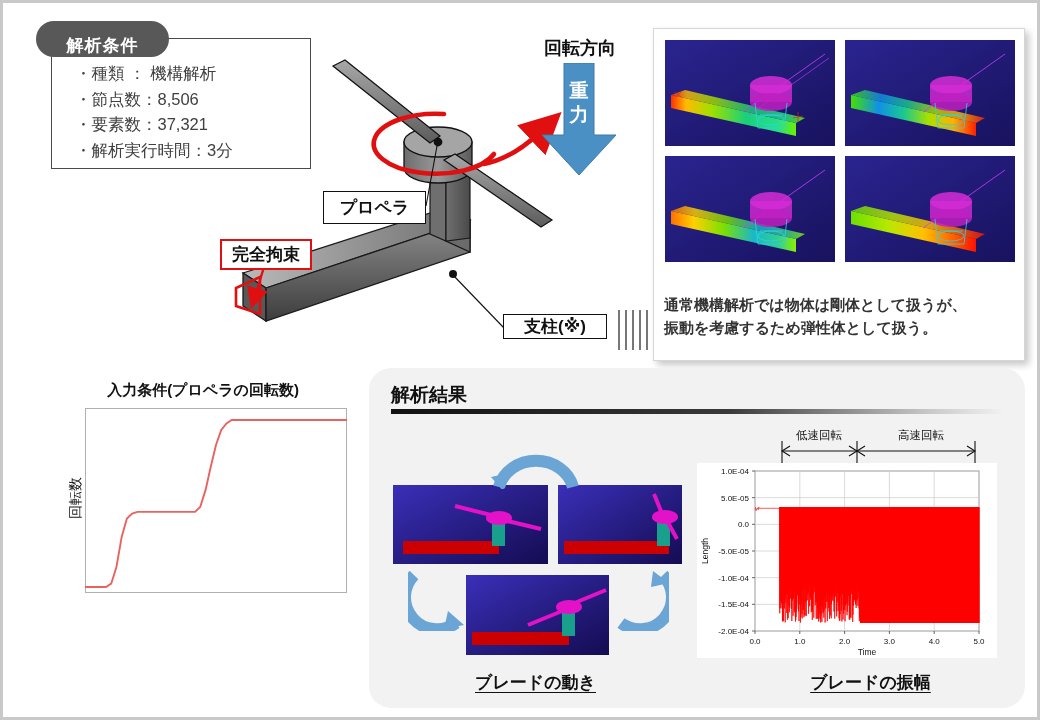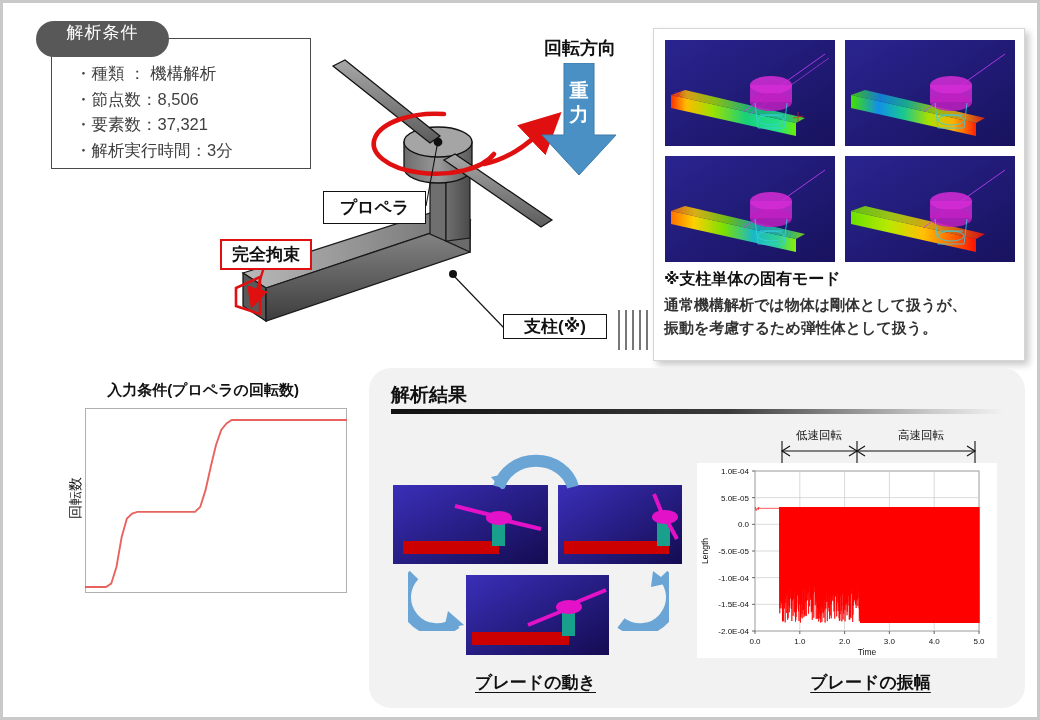--- a/index.html
+++ b/index.html
@@ -22,22 +22,23 @@
 
   
   #cond-box{
     left:48px;top:35px;width:260px;height:131px;
     border:1.5px solid #4a4a4a;background:#fff;box-sizing:border-box;
   }
   #cond-pill{
     left:33px;top:18px;width:133px;height:36px;
     background:#585858;border-radius:18px;
     color:#fff;font-size:17px;letter-spacing:1px;
-    display:flex;align-items:flex-start;justify-content:center;
+    display:flex;align-items:flex-end;justify-content:center;
     z-index:4;
+    font-weight:bold;
   }
   #cond-list{
     left:72px;top:58px;width:250px;
     font-size:16.5px;color:#404040;line-height:25.5px;z-index:3;
   }
   #cond-list div{white-space:nowrap;}
 
   
   #model{left:205px;top:35px;width:450px;height:330px;}
 
@@ -336,21 +337,20 @@
           <ellipse cx="106" cy="45" rx="21" ry="9" fill="#d62bd6" opacity=".85"></ellipse>
           <rect x="85" y="45" width="42" height="17" fill="#d62bd6" opacity=".8"></rect>
           <ellipse cx="106" cy="62" rx="21" ry="9" fill="#c020c0" opacity=".85"></ellipse>
           <g stroke="#36d0e0" stroke-width=".9" fill="none" opacity=".9">
             <path d="M90,63 L93,88 M122,63 L119,88 M93,88 L119,88 M95,75 L118,75"></path>
             <ellipse cx="106" cy="80" rx="13" ry="5"></ellipse>
           </g>
         </svg>
       </div>
     </div>
-    <div class="nosel" id="mode-note1">※支柱単体の固有モード</div>
     <div class="nosel" id="mode-note2">
       <div>通常機構解析では物体は剛体として扱うが、</div>
       <div>振動を考慮するため弾性体として扱う。</div>
     </div>
   </div>
 
   <div class="abs" id="chart1">
     <div class="nosel" id="c1-title">入力条件(プロペラの回転数)</div>
     <div class="nosel" id="c1-ylab">回転数</div>
     <svg id="c1-svg" style="position:absolute;left:32px;top:27px;width:262px;height:185px;" viewBox="0 0 262 185">

